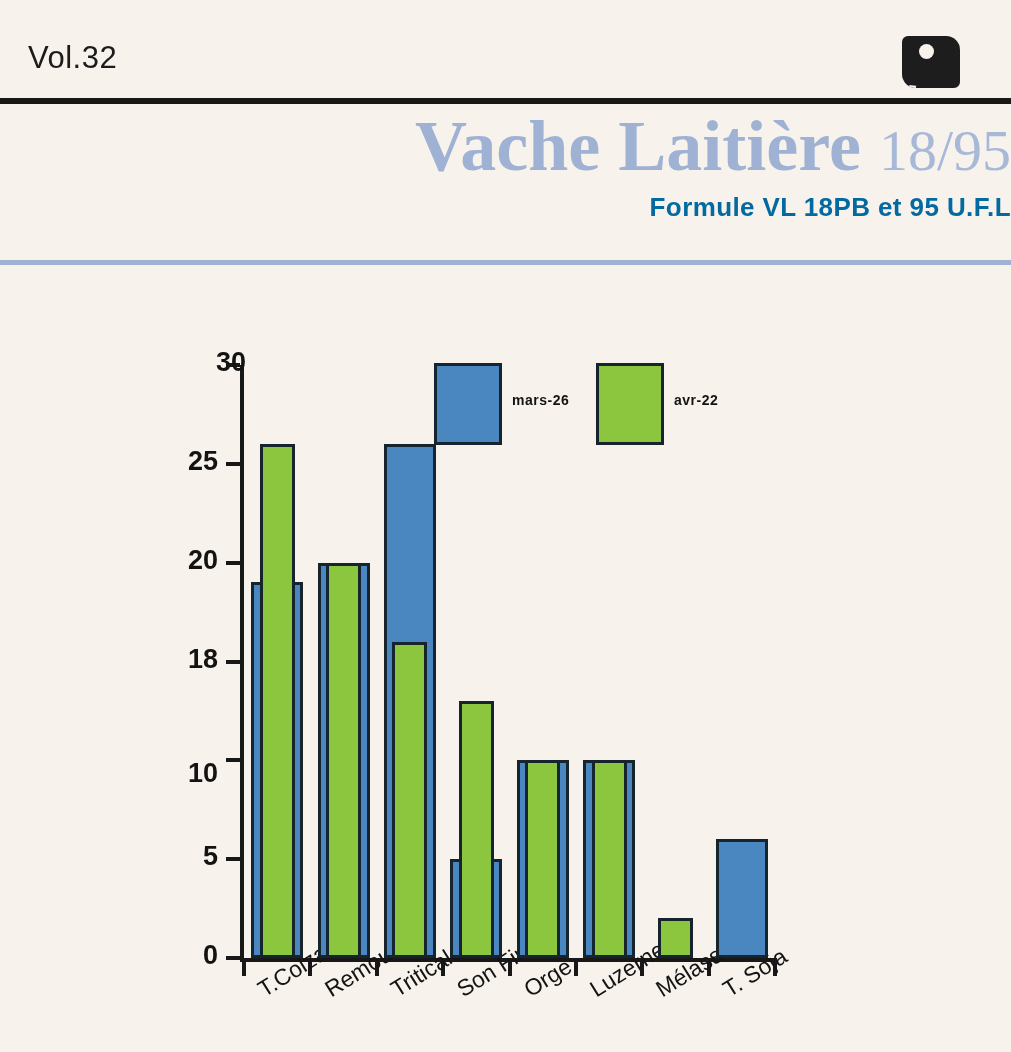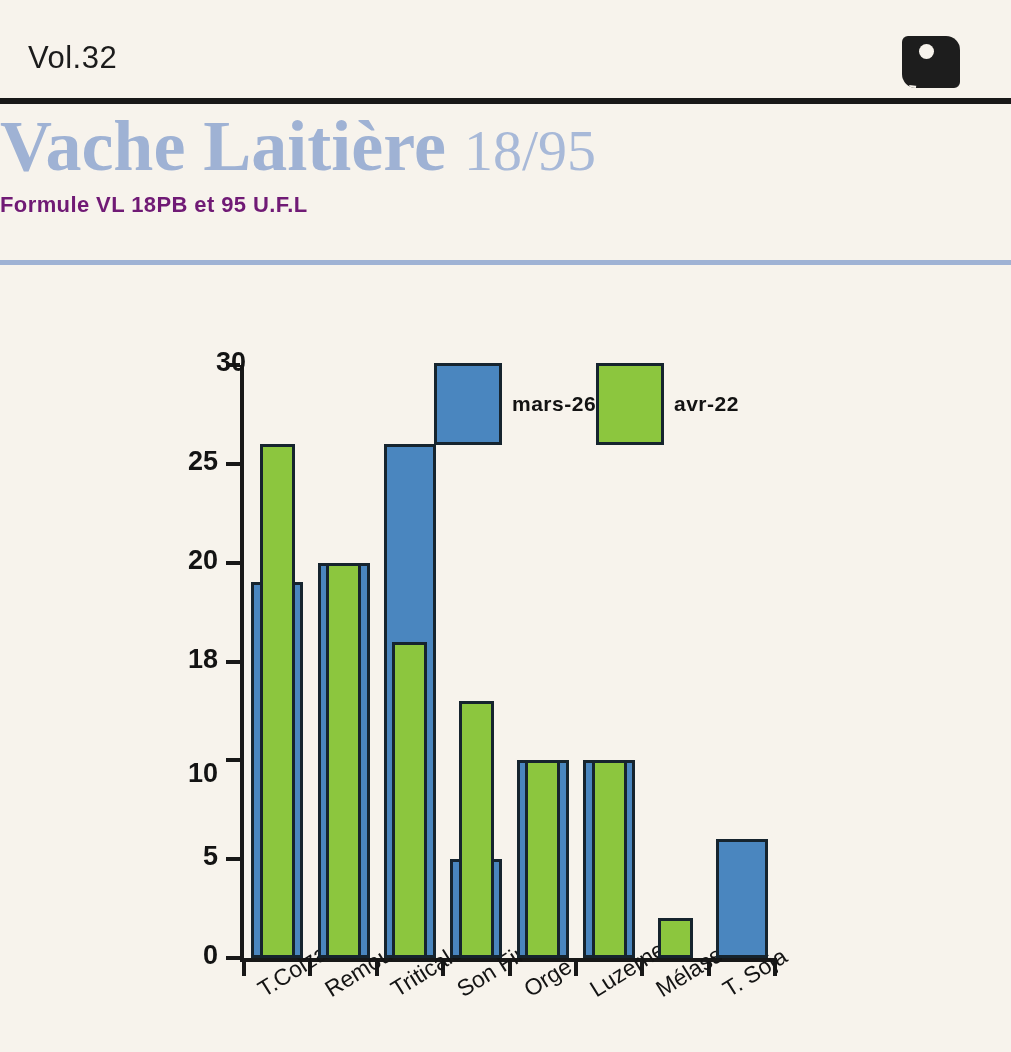--- a/index.html
+++ b/index.html
@@ -71,43 +71,43 @@
     height: 6px;
     background: #181818;
   }
 
   
   #title-block {
     position: absolute;
     left: 0;
     top: 110px;
     width: 1011px;
-    text-align: left;
+    text-align: right;
   }
   #main-title {
     font-family: "Liberation Serif", "DejaVu Serif", serif;
     font-weight: bold;
     font-size: 72px;
     line-height: 1.0;
     color: #9fb2d4;
     white-space: nowrap;
   }
   #main-title .title-suffix {
     font-weight: normal;
     font-size: 58px;
     letter-spacing: 0px;
     color: #a8b9d8;
   }
   #subtitle {
     margin-top: 10px;
     font-family: "Liberation Sans", sans-serif;
     font-weight: bold;
-    font-size: 22px;
+    font-size: 26px;
     letter-spacing: 0.4px;
-    color: #701a75;
+    color: #0369a1;
   }
   #title-rule {
     position: absolute;
     left: 0;
     top: 260px;
     width: 1011px;
     height: 5px;
     background: #9fb2d4;
   }
 
@@ -204,21 +204,21 @@
     width: 68px;
     height: 82px;
     box-sizing: border-box;
     border: 3px solid #16242e;
   }
   .legend-label {
     position: absolute;
     left: 78px;
     top: 29px;
     font-weight: bold;
-    font-size: 21px;
+    font-size: 14px;
     letter-spacing: 0.5px;
     color: #131313;
     font-family: "Liberation Sans", sans-serif;
     white-space: nowrap;
   }
 </style>
 </head>
 <body>
 
 <div id="header">

